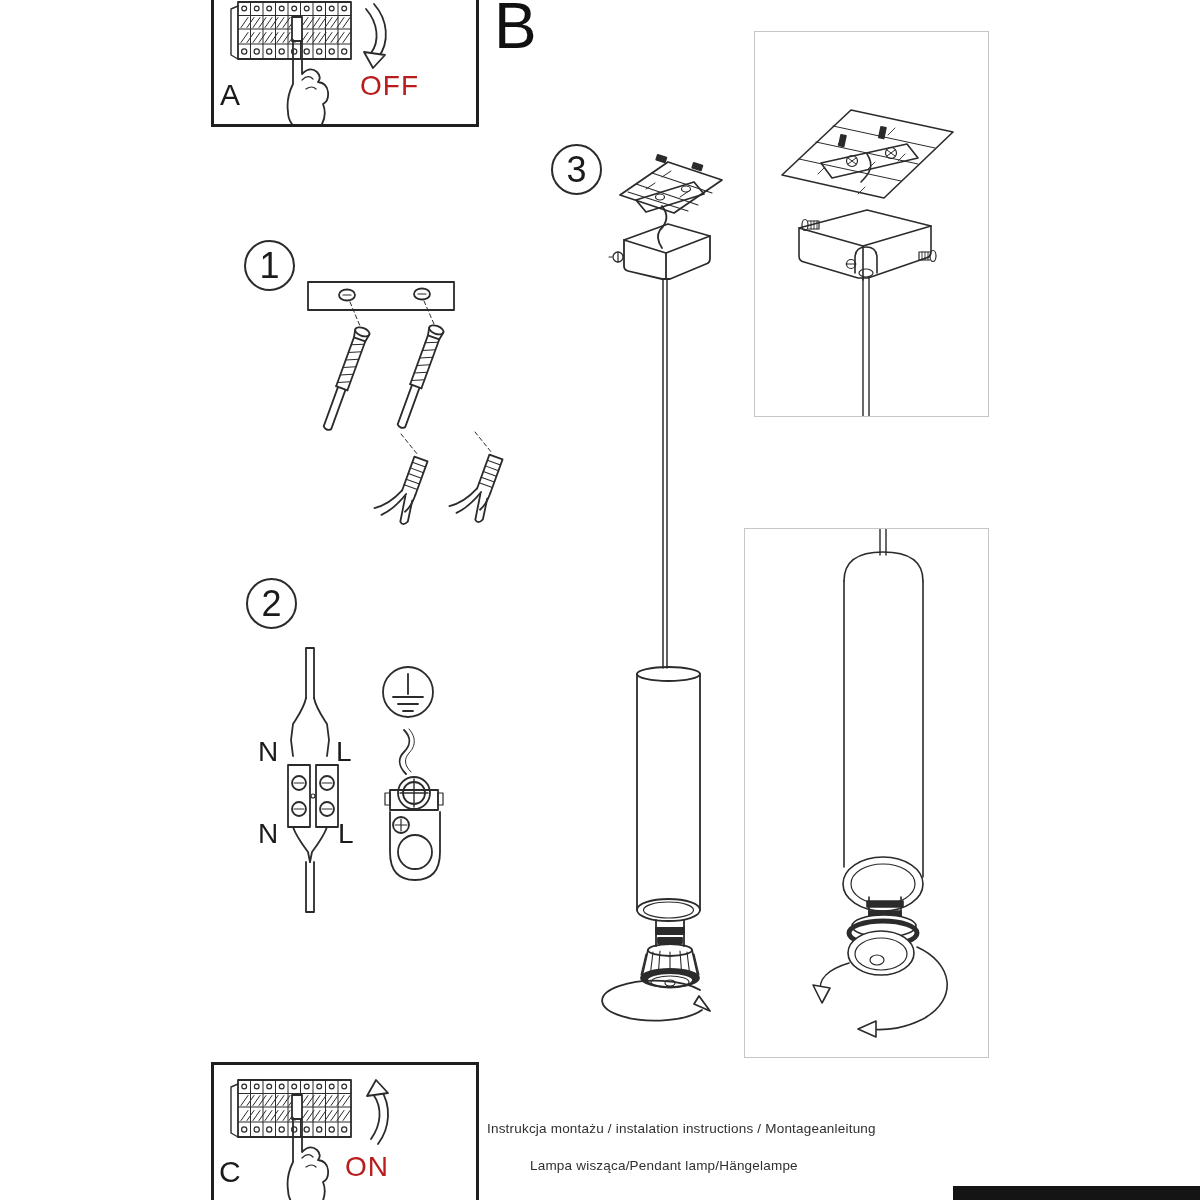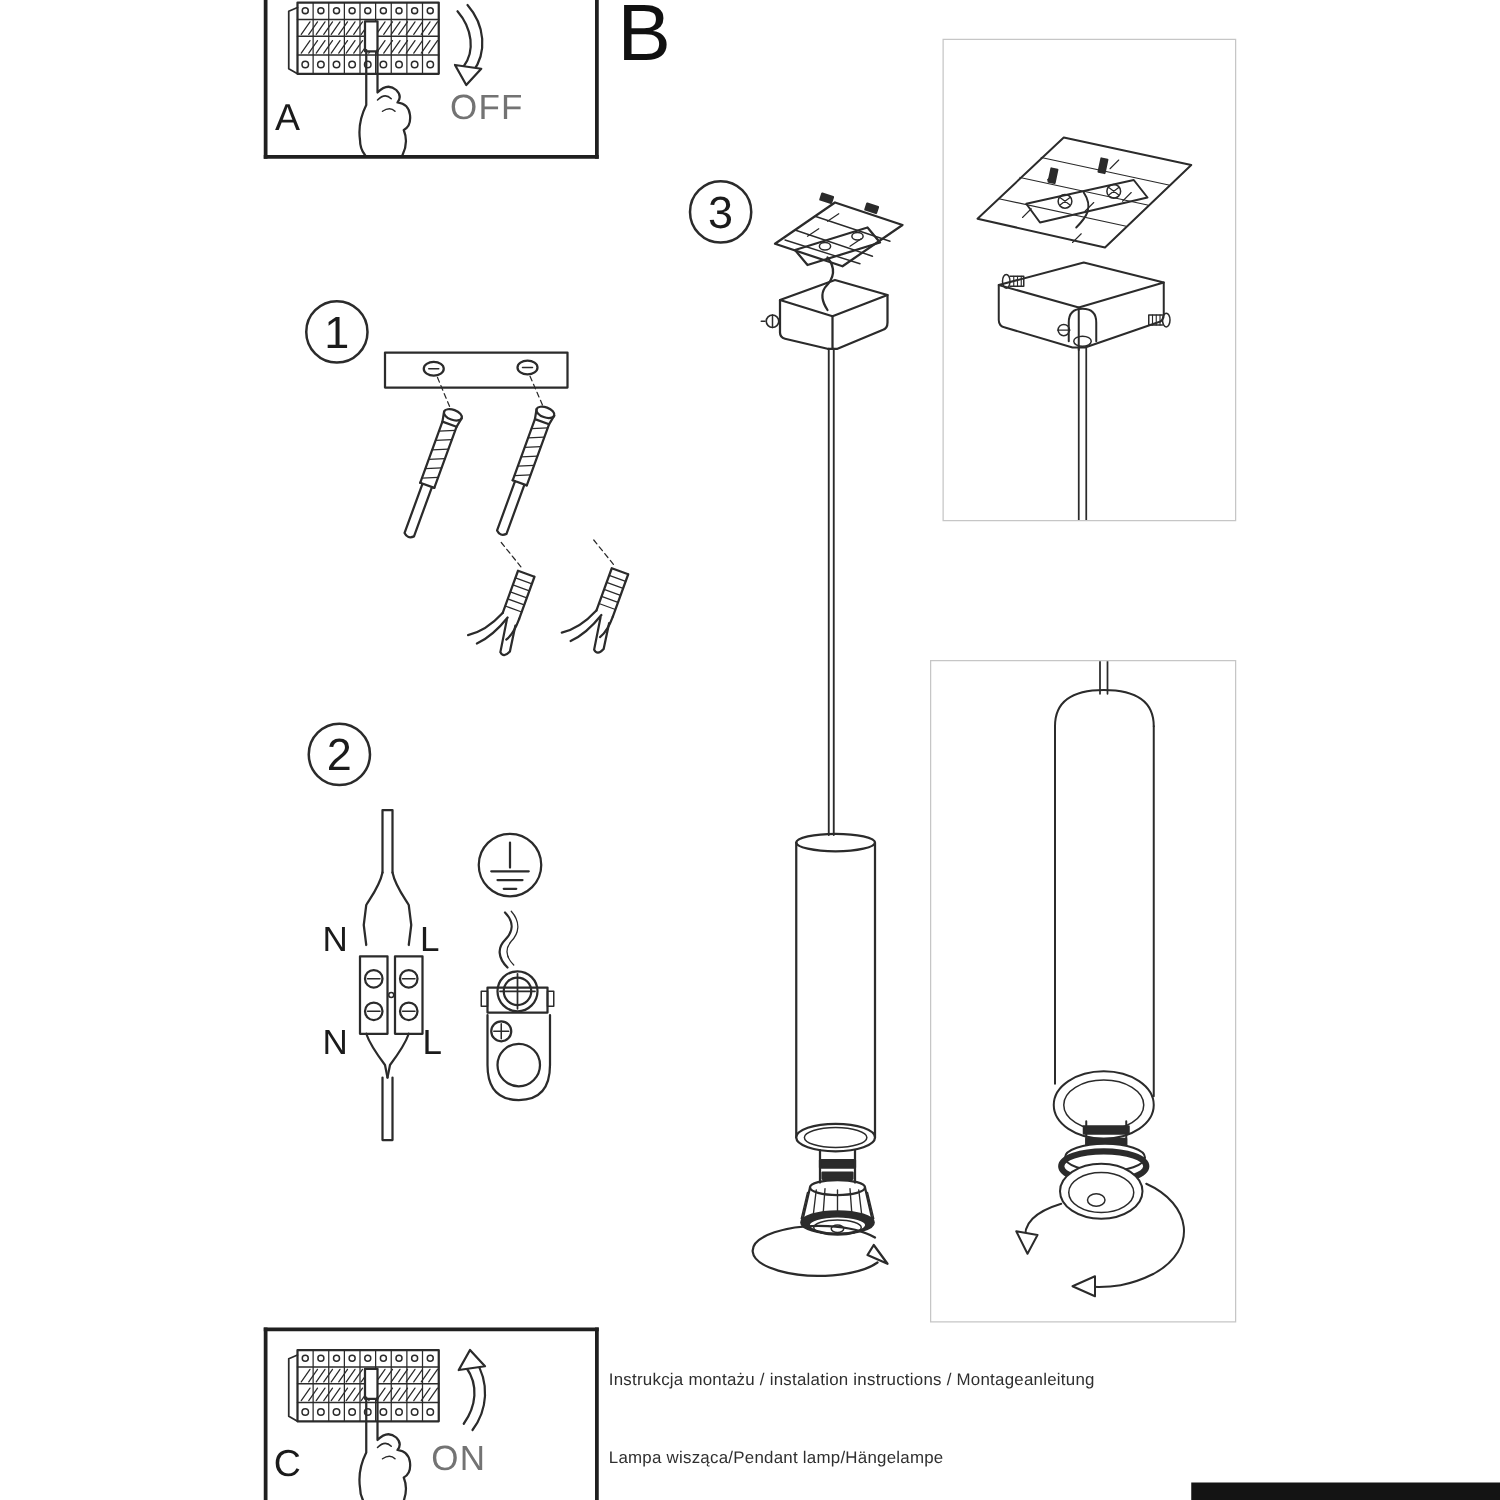--- a/index.html
+++ b/index.html
@@ -6,21 +6,21 @@
   #sheet{position:relative;width:1200px;height:1200px;background:#ffffff;overflow:hidden;
          font-family:"Liberation Sans", sans-serif;color:#222;}
   .abs{position:absolute;}
   .box{position:absolute;box-sizing:border-box;border:3px solid #1f1f1f;overflow:hidden;background:#fff;}
   .box-a{left:211px;top:0;width:268px;height:127px;border-top:none;}
   .box-c{left:211px;top:1062px;width:268px;height:138px;border-bottom:none;}
   .detail-box{position:absolute;box-sizing:border-box;border:1px solid #c6c6c6;background:#fff;}
   .detail-top{left:754px;top:31px;width:235px;height:386px;}
   .detail-bottom{left:744px;top:528px;width:245px;height:530px;}
   .corner-letter{position:absolute;font-size:30px;color:#1b1b1b;}
-  .state-label{position:absolute;font-size:28px;color:#737373;letter-spacing:1px;}
+  .state-label{position:absolute;font-size:28px;color:#b91c1c;letter-spacing:1px;}
   .big-letter{position:absolute;left:494px;top:-6px;font-size:64px;color:#111;line-height:1;}
   .step-circle{position:absolute;width:51px;height:51px;box-sizing:border-box;border:2.5px solid #2b2b2b;
                border-radius:50%;display:flex;align-items:center;justify-content:center;
                font-size:36px;color:#1b1b1b;background:#fff;}
   .wire-label{position:absolute;font-size:28px;color:#1b1b1b;}
   .footer-line{position:absolute;left:487px;font-size:13.5px;color:#2f2f2f;letter-spacing:.2px;white-space:nowrap;}
   .footer-bar{position:absolute;left:953px;top:1186px;width:247px;height:14px;background:#141414;}
   svg{position:absolute;left:0;top:0;}
 </style>
 </head>
@@ -336,17 +336,17 @@
           <path d="M164,66 C176,50 178,28 166,10"></path>
           <path d="M157,61 C167,47 169,30 159,16"></path>
           <path d="M153,18 L162,2 L174,15 Z" fill="#fff"></path>
         </g>
       </g>
     </svg>
     <div class="corner-letter" style="left:5px;top:90px;">C</div>
     <div class="state-label" style="left:131px;top:86px;">ON</div>
   </div>
 
-  <div class="footer-line" style="top:1096px;">Instrukcja montażu / instalation instructions / Montageanleitung</div>
-  <div class="footer-line" style="top:1158px;">Lampa wisząca/Pendant lamp/Hängelampe</div>
+  <div class="footer-line" style="top:1121px;">Instrukcja montażu / instalation instructions / Montageanleitung</div>
+  <div class="footer-line" style="top:1158px;margin-left:43px;">Lampa wisząca/Pendant lamp/Hängelampe</div>
   <div class="footer-bar"></div>
 
 </div>
 
 </body></html>

